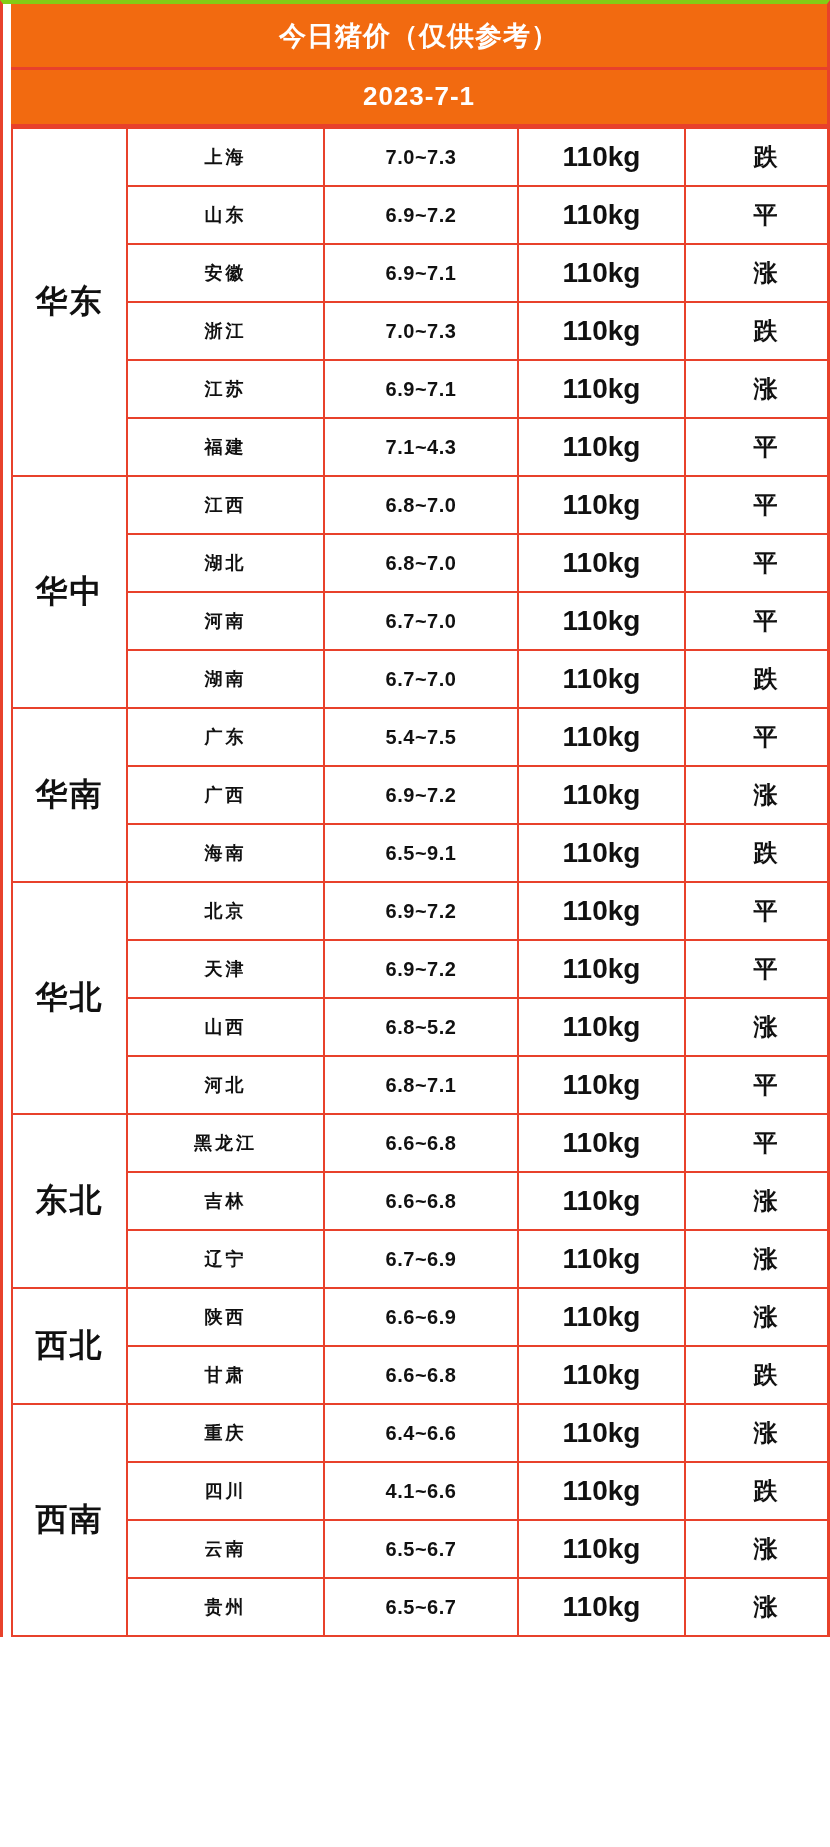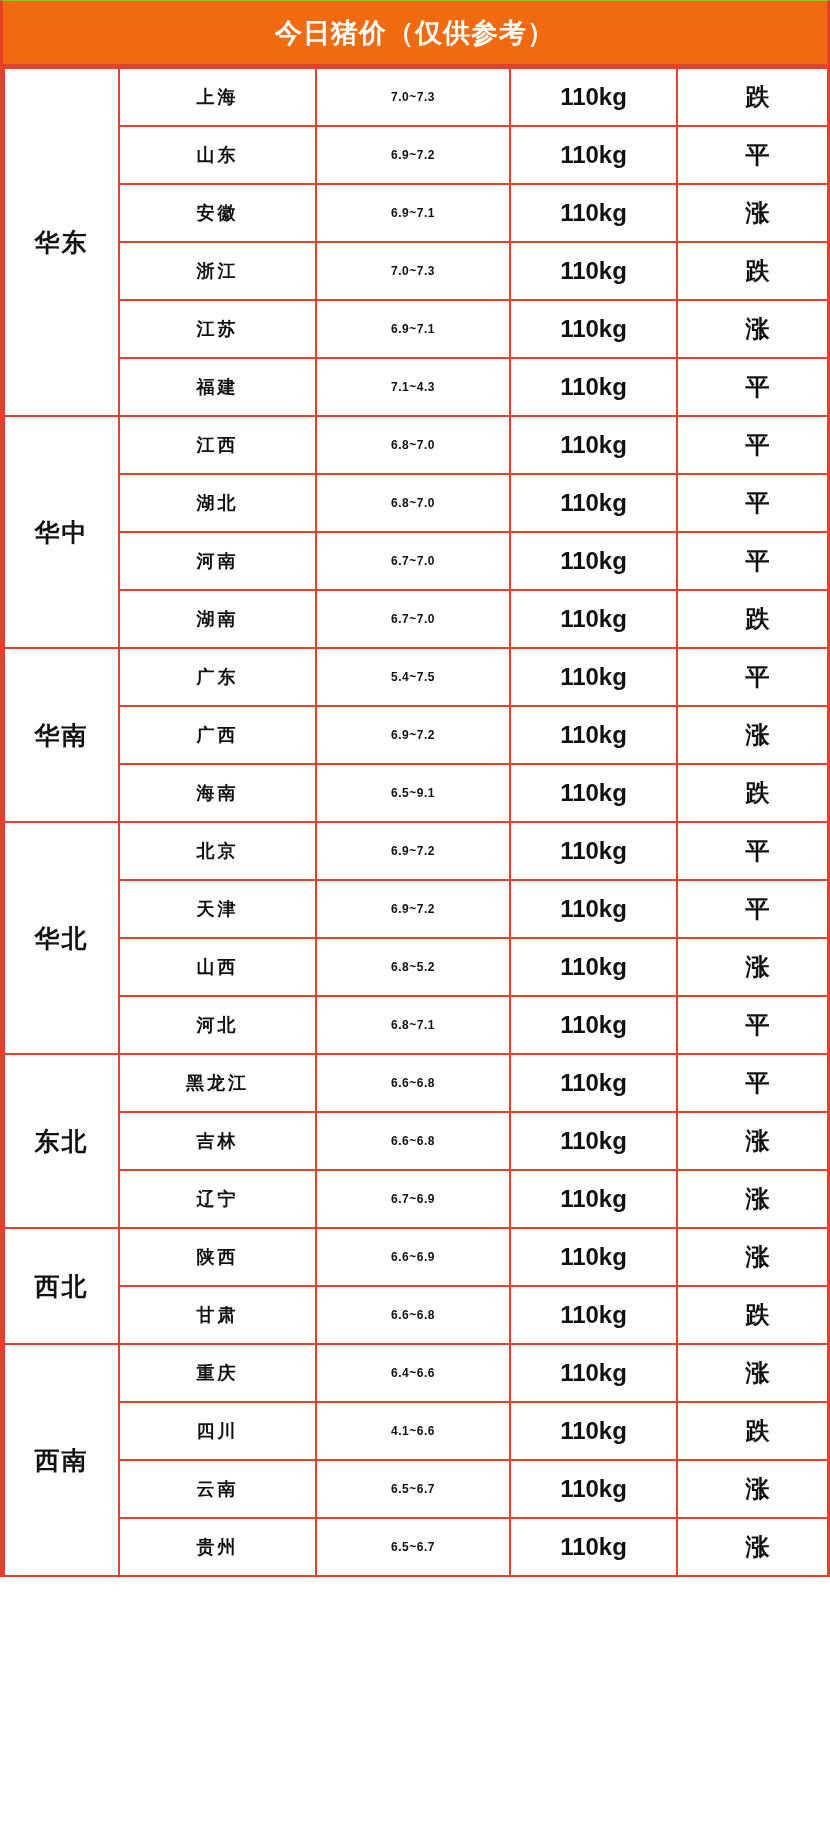--- a/index.html
+++ b/index.html
@@ -8,22 +8,23 @@
     background: #ffffff;
   }
   body {
     font-family: "Liberation Sans", "DejaVu Sans", sans-serif;
   }
   .sheet {
     width: 830px;
     box-sizing: border-box;
     border-left: 3px solid #e8412b;
     border-right: 3px solid #e8412b;
-    border-top: 1px solid #84cc16;
+    border-top: 4px solid #84cc16;
     background: #ffffff;
+    padding-left: 8px;
   }
   .title-bar {
     background: #f26a10;
     color: #ffffff;
     font-size: 27px;
     font-weight: bold;
     text-align: center;
     padding: 14px 0 13px 0;
     letter-spacing: 1px;
     border-bottom: 3px solid #e8412b;
@@ -47,52 +48,53 @@
     border: 2px solid #e8412b;
     text-align: center;
     vertical-align: middle;
     padding: 0;
     height: 56px;
     font-weight: bold;
     color: #111111;
   }
   td.region {
     width: 113px;
-    font-size: 25px;
+    font-size: 32px;
     letter-spacing: 2px;
     border-left: none;
   }
   td.province {
     width: 195px;
     font-size: 18px;
     letter-spacing: 3px;
   }
   td.price {
     width: 192px;
-    font-size: 12px;
+    font-size: 20px;
     letter-spacing: 0.5px;
   }
   td.weight {
     width: 165px;
-    font-size: 24px;
+    font-size: 28px;
   }
   td.trend {
     width: 159px;
     font-size: 24px;
     border-right: none;
   }
   .trend-up { color: #ff1d1d; }
   .trend-down { color: #00a63c; }
   .trend-flat { color: #111111; }
 </style>
 </head>
 <body>
 
 <div class="sheet">
   <div class="title-bar">今日猪价（仅供参考）</div>
+  <div class="date-bar">2023-7-1</div>
   <table class="price-table">
     <tbody>
         <tr>
           <td class="region" rowspan="6">华东</td>
           <td class="province">上海</td>
           <td class="price">7.0~7.3</td>
           <td class="weight">110kg</td>
           <td class="trend trend-down">跌</td>
         </tr>
         <tr>

